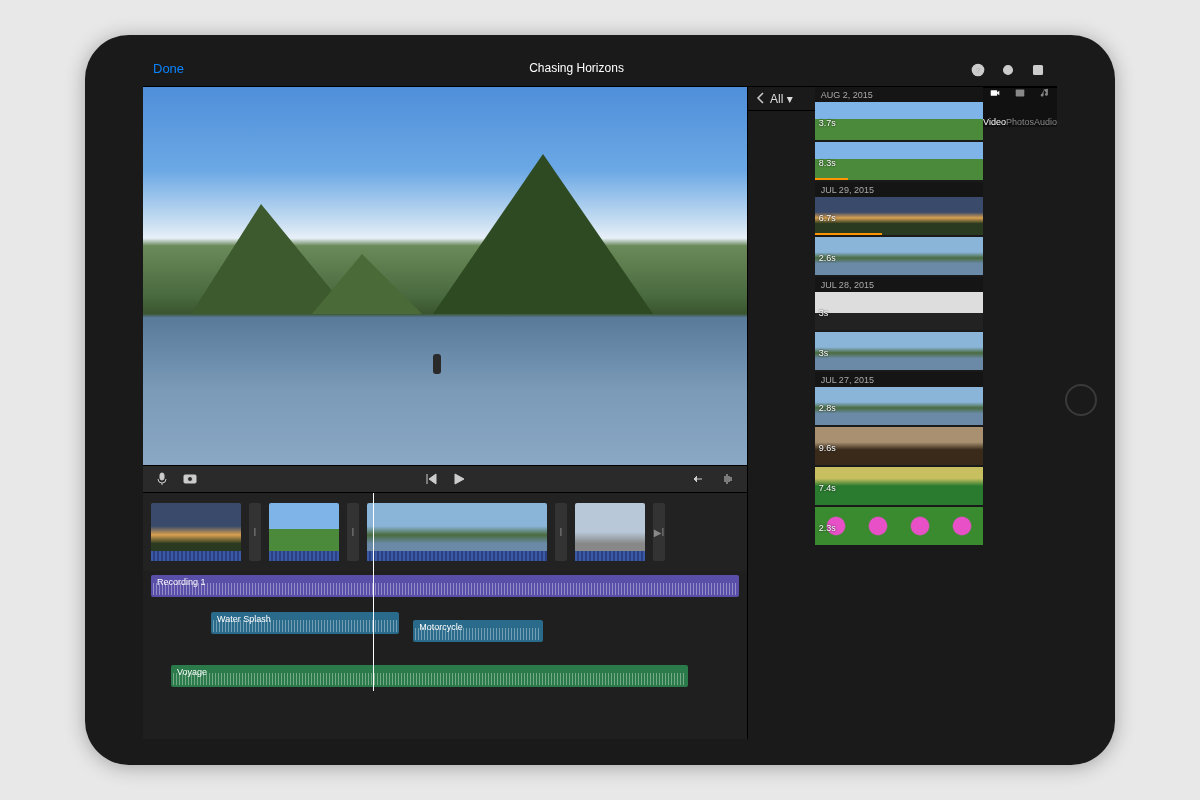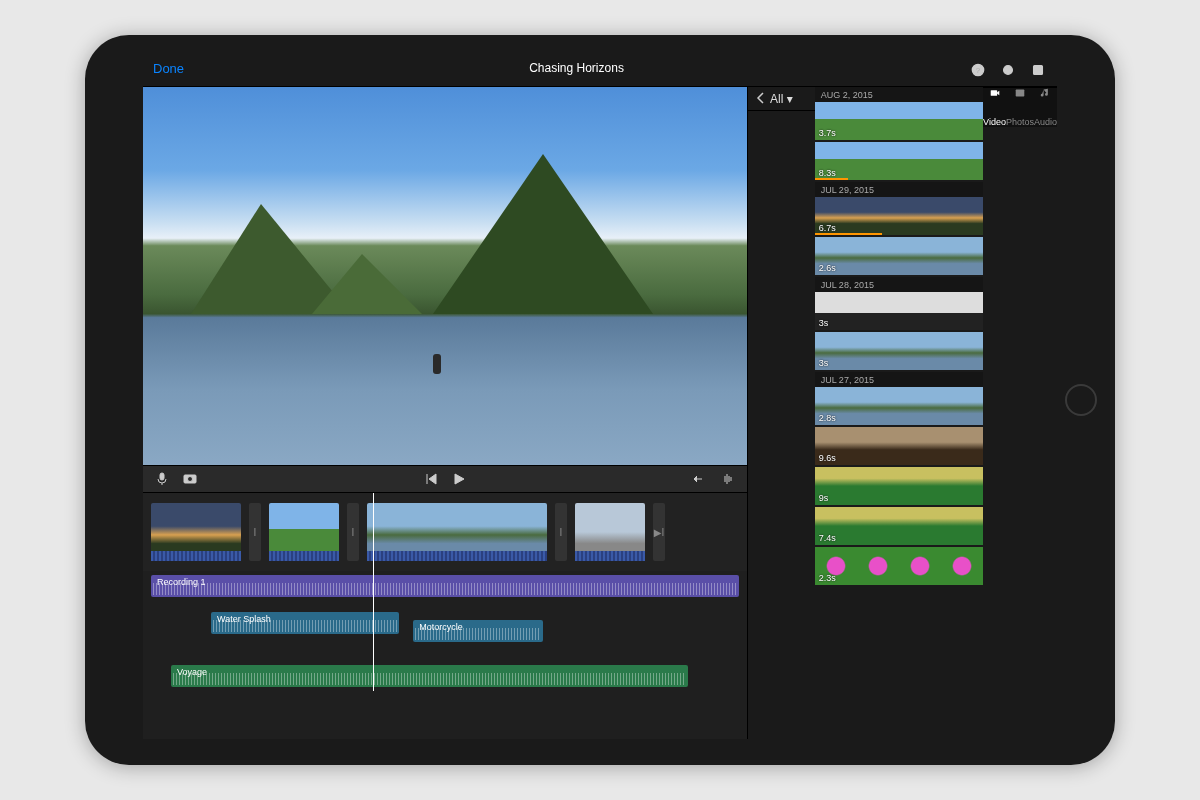--- a/index.html
+++ b/index.html
@@ -109,21 +109,21 @@
     height: 24px; display: flex; align-items: center; padding: 0 8px;
     border-bottom: 1px solid #000;
   }
   .rhead .back { width: 14px; }
   .rhead .filter { flex:1; text-align:center; font-size: 12px; }
   .rlist { flex:1; overflow:hidden; }
   .rdate { font-size: 9px; color: #aaa; padding: 3px 6px 2px; background:#151515;}
   .rstrip { height: 38px; display:flex; position:relative; margin-bottom:2px;}
   .rstrip .th { flex:1; }
   .rstrip .dur {
-    position:absolute; left:4px; bottom:2px; font-size:9px; color:#fff;
+    position:absolute; left:4px; bottom:12px; font-size:9px; color:#fff;
     text-shadow:0 0 2px #000;
     margin-top:27px;
   }
   .rstrip .bar { position:absolute; left:0; bottom:0; height:2px; background:#ff9500;}
   .tabs {
     height: 40px; display:flex; border-top:1px solid #000; background:#111;
   }
   .tab { flex:1; display:flex; flex-direction:column; align-items:center; justify-content:center; gap:19px; font-size:9px; color:#888;}
   .tab.active { color:#fff; }
   .tab svg { width:14px; height:14px; fill:currentColor; }
@@ -323,27 +323,20 @@
               <div class="th pal-sign"></div>
               <div class="th pal-sign"></div>
               <div class="th pal-sign"></div>
               <div class="dur">9.6s</div>
             </div>
             <div class="rstrip">
               <div class="th pal-veg"></div>
               <div class="th pal-veg"></div>
               <div class="th pal-veg"></div>
               <div class="th pal-veg"></div>
-              <div class="dur">9s</div>
-            </div>
-            <div class="rstrip">
-              <div class="th pal-veg"></div>
-              <div class="th pal-veg"></div>
-              <div class="th pal-veg"></div>
-              <div class="th pal-veg"></div>
               <div class="dur">7.4s</div>
             </div>
             <div class="rstrip">
               <div class="th pal-flower"></div>
               <div class="th pal-flower"></div>
               <div class="th pal-flower"></div>
               <div class="th pal-flower"></div>
               <div class="dur">2.3s</div>
             </div>
           </div>

